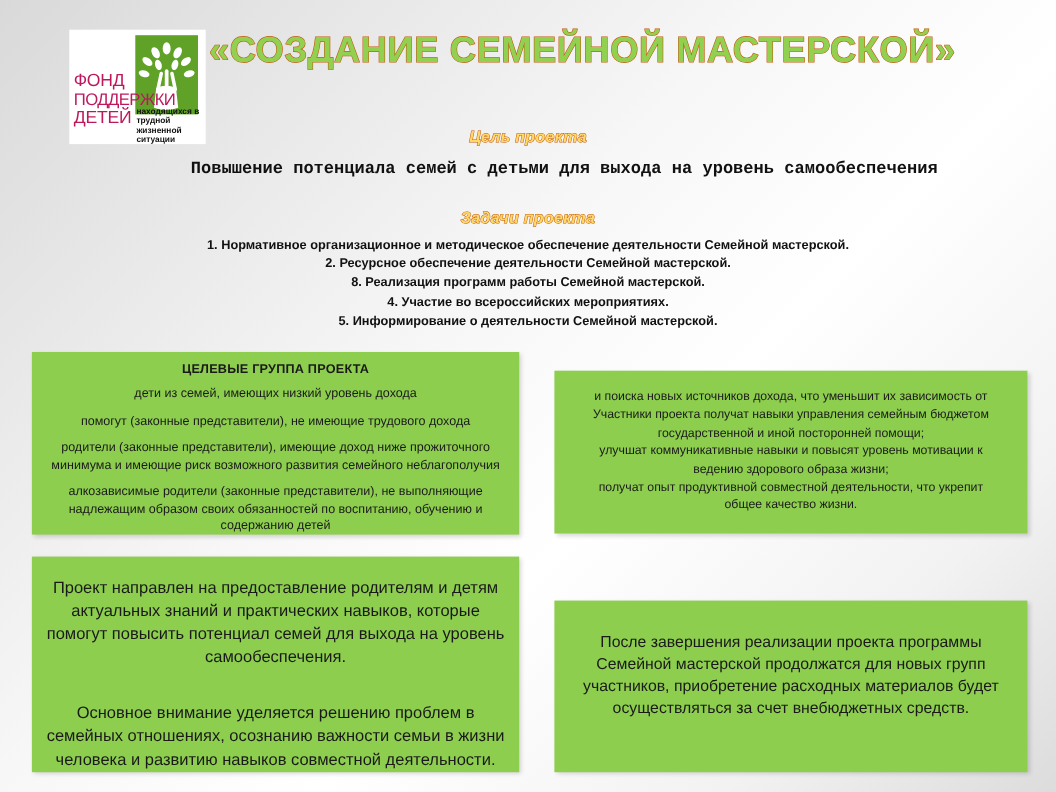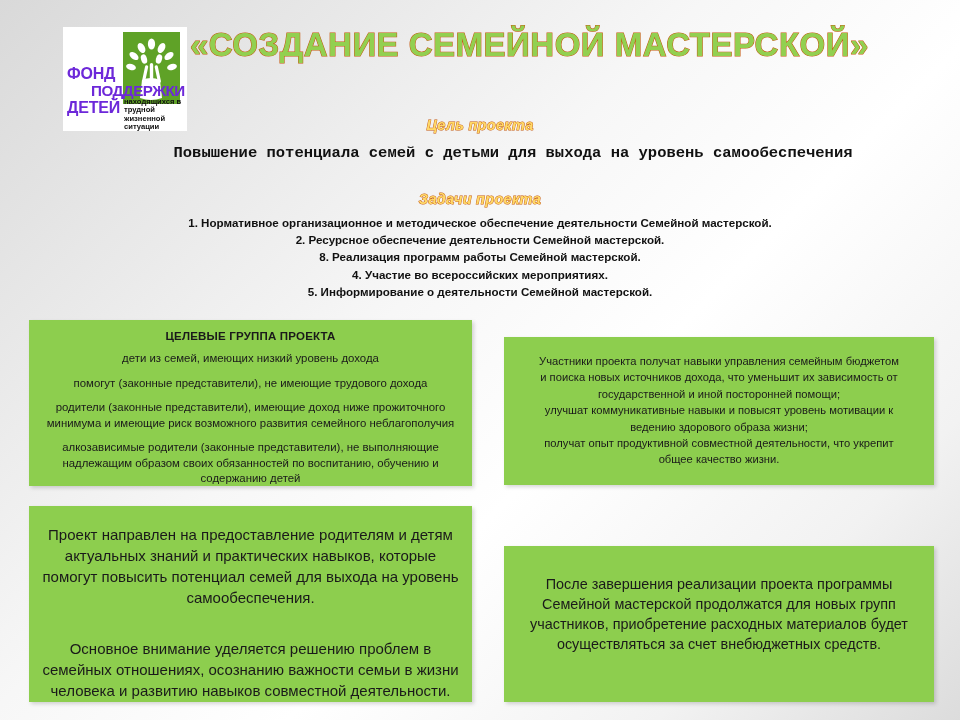--- a/index.html
+++ b/index.html
@@ -38,33 +38,33 @@
     width: 57px;
     height: 72px;
     background: #5FA227;
   }
   .logo-tree-svg { display:block; }
   .logo-words {
     position: absolute;
     left: 4px;
     top: 38px;
     width: 116px;
-    color: #6d28d9;
-    font-weight: bold;
+    color: #be185d;
+    font-weight: normal;
     letter-spacing: -0.2px;
   }
   .lw {
     display: block;
     font-size: 16.5px;
     line-height: 17px;
     white-space: nowrap;
     font-family: "Liberation Sans", sans-serif;
   }
   .lw1 { font-size: 16px; }
-  .lw2 { font-size: 15.2px; letter-spacing: -0.5px; margin-left: 24px;}
+  .lw2 { font-size: 15.2px; letter-spacing: -0.5px;}
   .lw3 { font-size: 16px; }
   .logo-sub {
     position: absolute;
     left: 61px;
     top: 71px;
     width: 62px;
     color: #111111;
     font-size: 7.6px;
     line-height: 8.4px;
     font-weight: bold;
@@ -245,22 +245,22 @@
     <div id="target-group-body">
         <p>дети из семей, имеющих низкий уровень дохода</p>
         <p>помогут  (законные представители), не имеющие трудового дохода</p>
         <p>родители  (законные представители), имеющие доход ниже прожиточного минимума и имеющие риск возможного развития семейного неблагополучия</p>
         <p>алкозависимые родители  (законные представители),  не выполняющие надлежащим образом своих обязанностей по воспитанию, обучению и содержанию детей</p>
       </div>
   </div>
 
   <div class="gbox" id="box-outcomes">
     <div class="block" id="outcomes-body">
+        <div>и поиска новых источников дохода, что уменьшит их зависимость от</div>
         <div>Участники проекта получат навыки управления семейным бюджетом</div>
-        <div>и поиска новых источников дохода, что уменьшит их зависимость от</div>
         <div>государственной и иной  посторонней помощи;</div>
         <div>улучшат коммуникативные навыки и повысят уровень мотивации к</div>
         <div>ведению здорового образа жизни;</div>
         <div>получат опыт продуктивной совместной деятельности, что укрепит</div>
         <div>общее качество жизни.</div>
       </div>
   </div>
 
   <div class="gbox" id="box-direction">
     <div id="direction-body">

